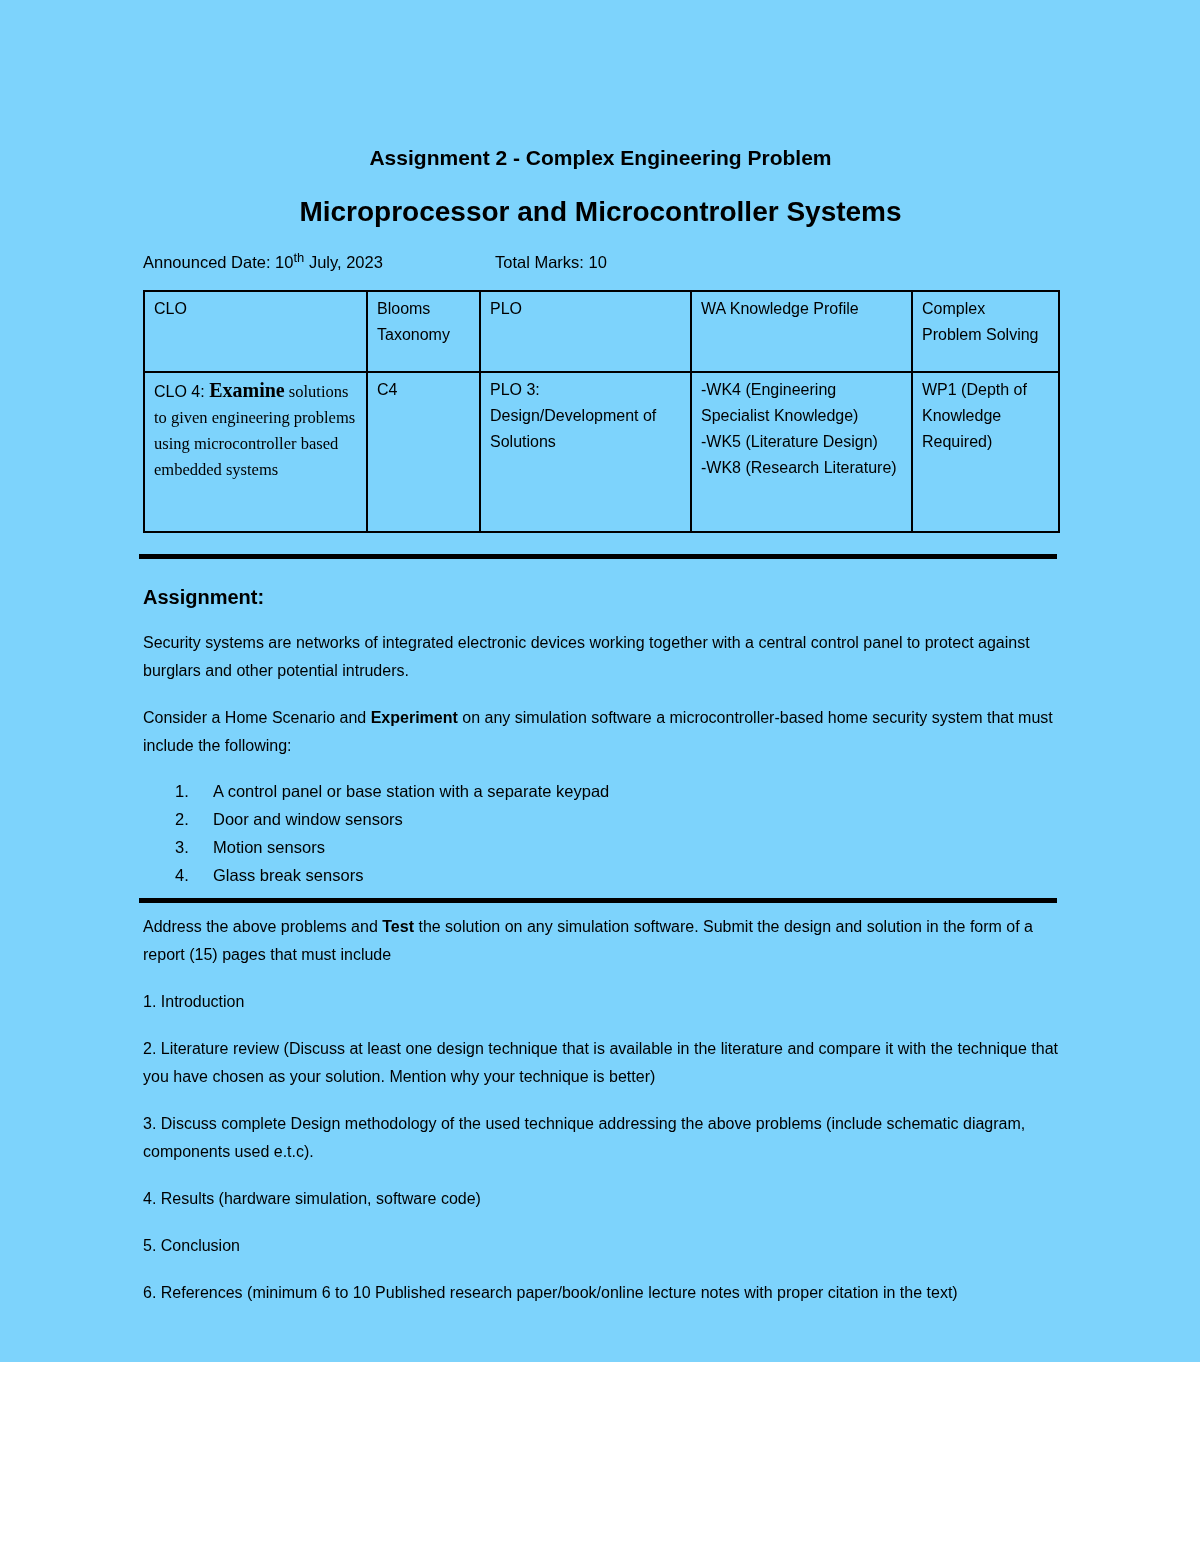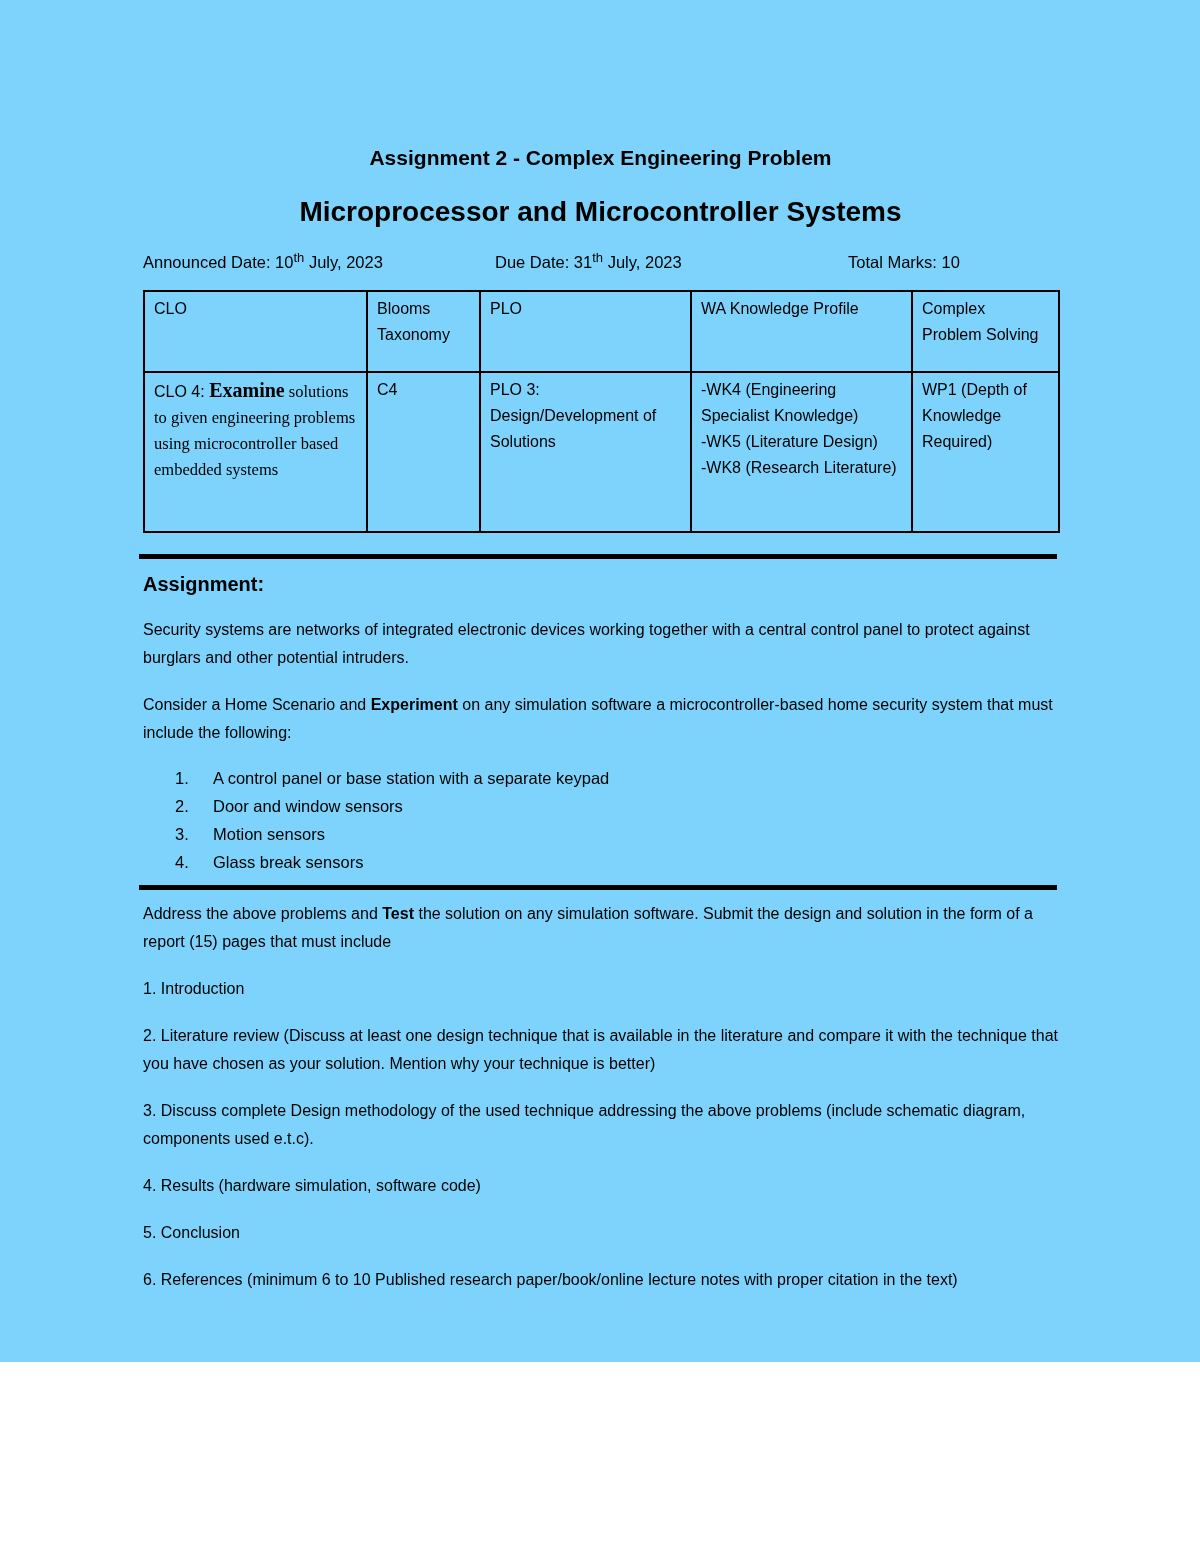--- a/index.html
+++ b/index.html
@@ -69,21 +69,21 @@
   .serif-bold { font-family: "Liberation Serif", serif; font-size: 20px; font-weight: bold; }
   .thick-rule {
     height: 5px;
     background: #000;
     width: 918px;
     margin-left: -4px;
   }
   .rule-1 { margin-top: 21px; }
   .rule-2 { margin-top: 9px; }
   .section-heading {
-    margin-top: 12px;
+    margin-top: 25px;
     font-weight: bold;
     font-size: 20px;
     line-height: 26px;
   }
   p.body-para {
     margin-top: 19px;
     font-size: 16px;
     line-height: 28px;
   }
   p.justify { text-align: justify; }
@@ -105,21 +105,20 @@
 <body>
 
 <div class="page">
   <div class="content">
 
     <div class="doc-title">Assignment 2 - Complex Engineering Problem</div>
     <div class="doc-subtitle">Microprocessor and Microcontroller Systems</div>
 
     <div class="meta-row">
       <span><span>Announced Date: 10</span><sup>th</sup><span> July, 2023</span></span>
-      <span><span>Due Date: 31</span><sup>th</sup><span> July, 2023</span></span>
       <span>Total Marks: 10</span>
     </div>
 
     <table class="clo-table">
       <colgroup>
         <col style="width:223px">
         <col style="width:113px">
         <col style="width:211px">
         <col style="width:221px">
         <col style="width:147px">

